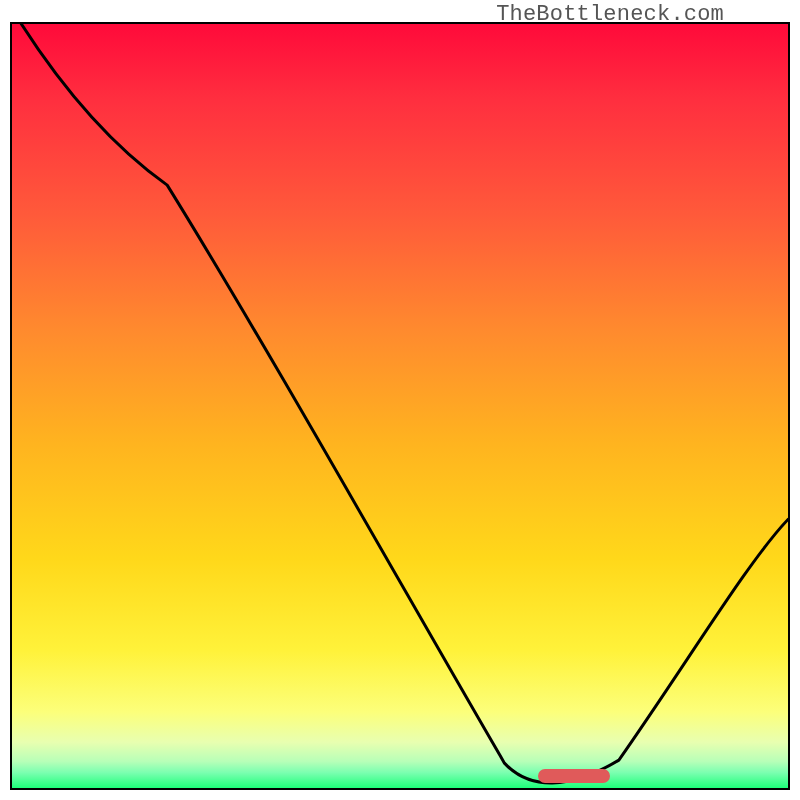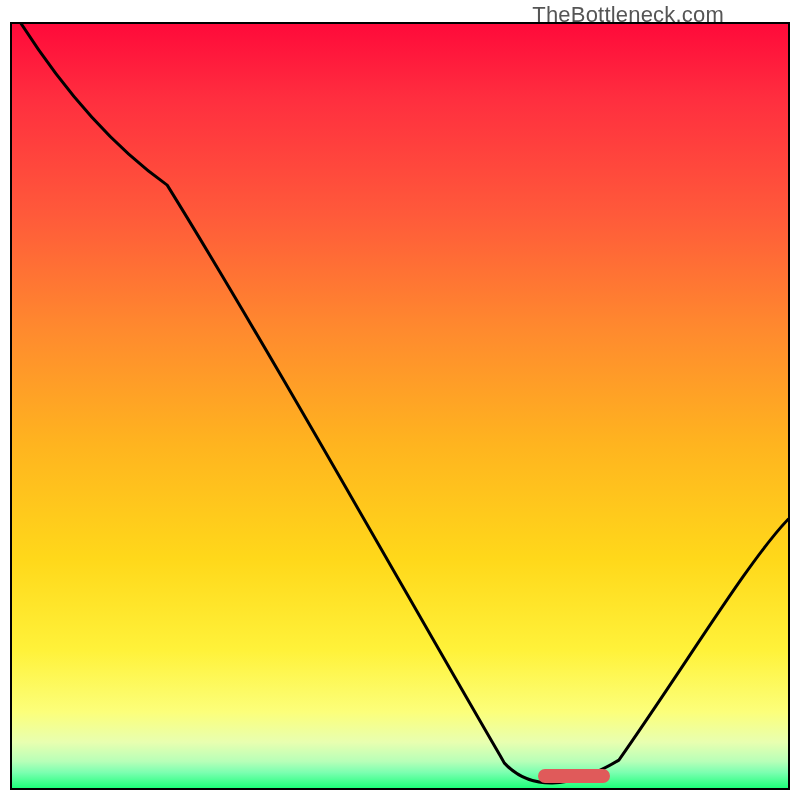--- a/index.html
+++ b/index.html
@@ -8,20 +8,21 @@
     width: 800px;
     height: 800px;
     overflow: hidden;
     background: #ffffff;
     font-family: Arial, Helvetica, sans-serif;
   }
   .container {
     position: relative;
     width: 732px;
     height: 800px;
+    font-family: Liberation Mono, monospace;
   }
   .watermark {
     position: absolute;
     top: 2px;
     right: 8px;
     font-size: 22px;
     font-weight: 500;
     color: #555;
     letter-spacing: 0.2px;
     z-index: 10;

